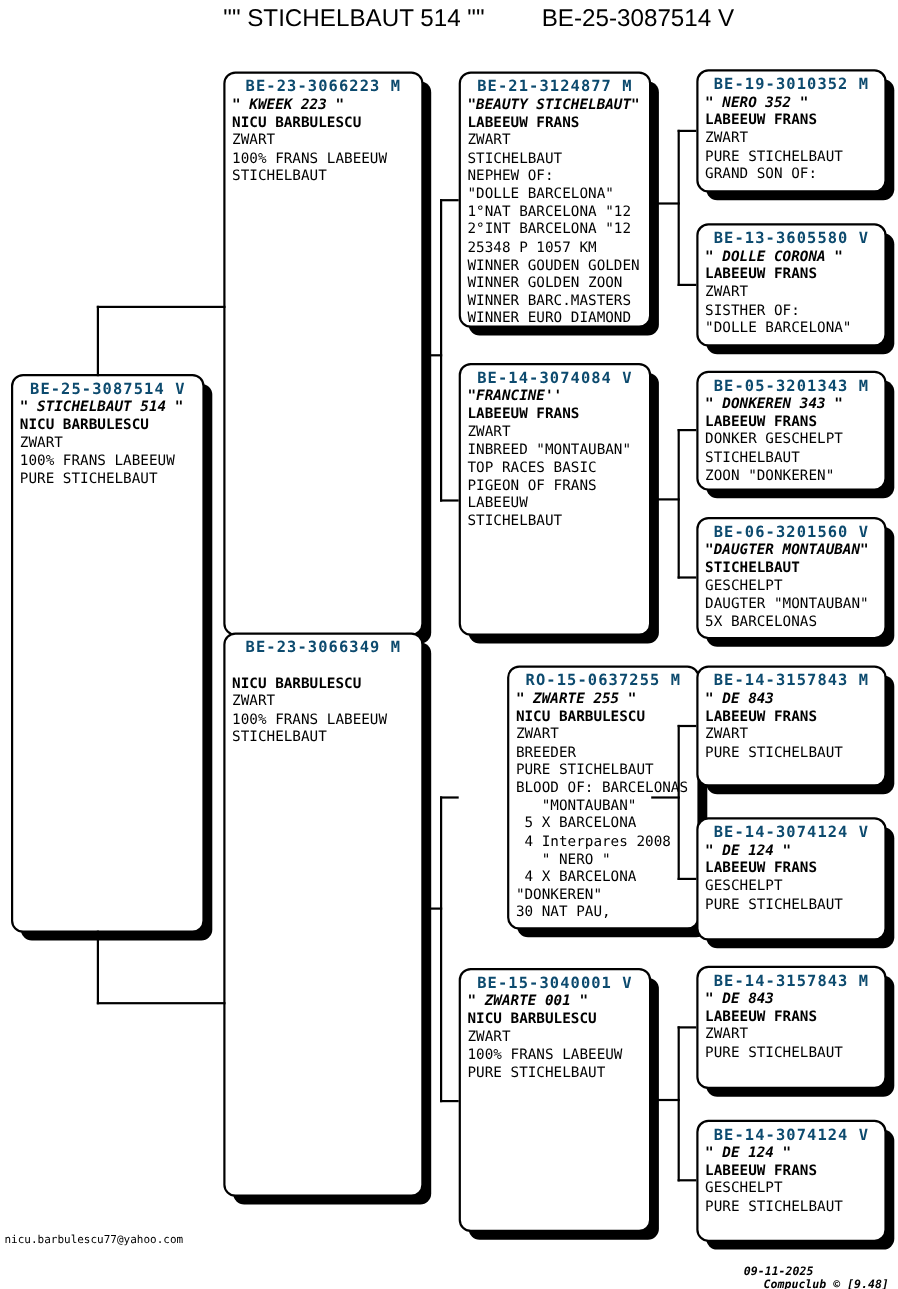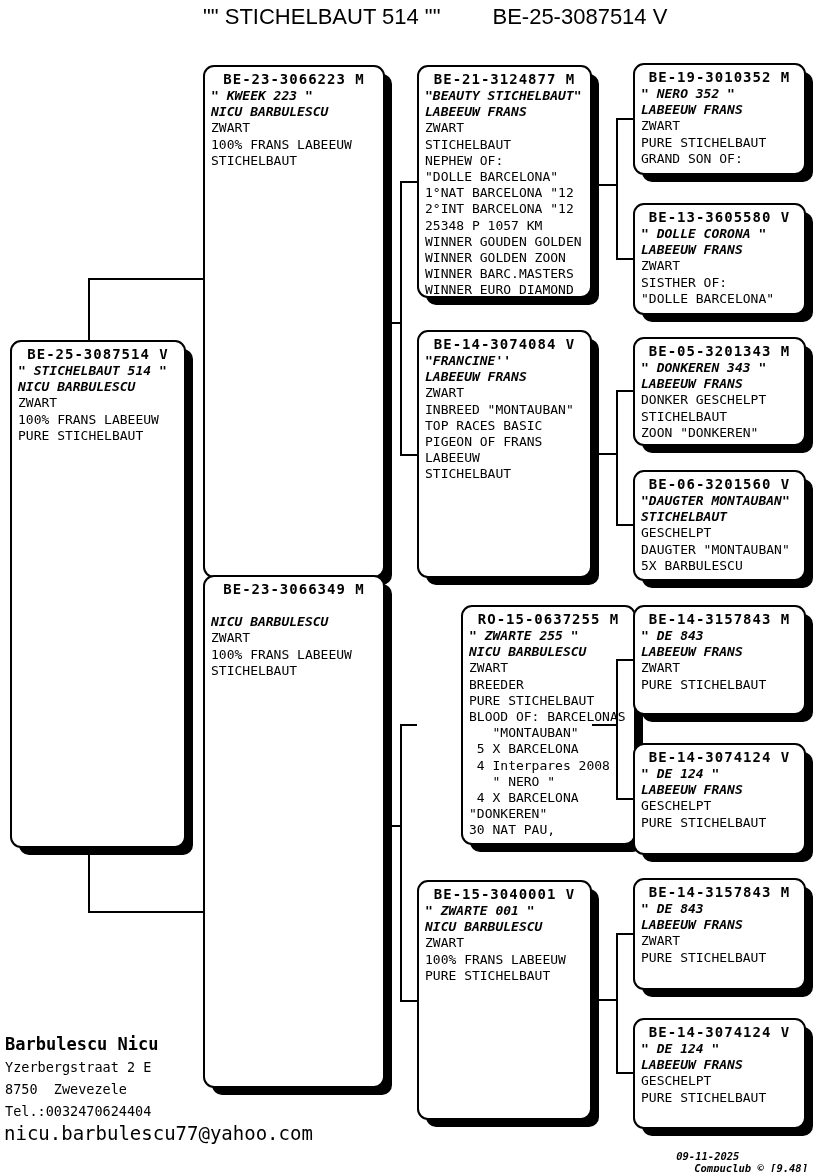--- a/index.html
+++ b/index.html
@@ -11,33 +11,33 @@
     position:absolute; left:203px; top:4px; width:600px;
     font-family:"Liberation Sans", sans-serif; font-size:22px; color:#000;
     white-space:nowrap;
   }
   #title .ringpart { margin-left:52px; }
   .pbox {
     position:absolute; background:#fff; border:2px solid #000; border-radius:11px;
     box-shadow:8px 8px 0 -1px #000; box-sizing:border-box; padding:3px 0 0 0;
   }
   .ring {
-    text-align:center; color:#000000; font-weight:bold;
+    text-align:center; color:#0c4a6e; font-weight:bold;
     font-size:14px; line-height:18px; white-space:pre; letter-spacing:1px;
   }
   .bline {
     font-size:13px; line-height:16.2px; white-space:pre; padding-left:6px; color:#000;
   }
   .bline.nm { font-weight:bold; font-style:italic; }
-  .bline.ow { font-weight:bold;font-style:italic; }
+  .bline.ow { font-weight:bold; }
   .ln { position:absolute; background:#000; }
   #contact { position:absolute; left:5px; top:1032px; }
   #contact .cname { font-size:17px; font-weight:bold; line-height:24px; }
   #contact .cline { font-size:13.5px; line-height:22px; white-space:pre; }
-  #email { position:absolute; left:4px; top:1122px; font-size:19px; white-space:pre; }
+  #email { position:absolute; left:4px; top:1122px; font-size:10px; white-space:pre; }
   #footer {
     position:absolute; right:8px; top:1138px; font-size:10.5px;
     font-style:italic; font-weight:bold; white-space:pre;
   }
   #footer span { margin-left:18px; }
 </style>
 </head>
 <body>
 
 <div id="page">
@@ -147,21 +147,21 @@
       <div class="bline">DONKER GESCHELPT</div>
       <div class="bline">STICHELBAUT</div>
       <div class="bline">ZOON "DONKEREN"</div>
     </div>
   <div class="pbox" style="left:633px;top:470px;width:173px;height:111px;">
       <div class="ring">BE-06-3201560 V</div>
       <div class="bline nm">"DAUGTER MONTAUBAN"</div>
       <div class="bline ow">STICHELBAUT</div>
       <div class="bline">GESCHELPT</div>
       <div class="bline">DAUGTER "MONTAUBAN"</div>
-      <div class="bline">5X BARBULESCU</div>
+      <div class="bline">5X BARCELONAS</div>
     </div>
   <div class="pbox" style="left:633px;top:605px;width:173px;height:110px;">
       <div class="ring">BE-14-3157843 M</div>
       <div class="bline nm">" DE 843</div>
       <div class="bline ow">LABEEUW FRANS</div>
       <div class="bline">ZWART</div>
       <div class="bline">PURE STICHELBAUT</div>
     </div>
   <div class="pbox" style="left:633px;top:743px;width:173px;height:112px;">
       <div class="ring">BE-14-3074124 V</div>
@@ -213,26 +213,20 @@
   <div class="ln" style="left:592px;top:724px;width:26px;height:2px;"></div>
   <div class="ln" style="left:616px;top:659px;width:2px;height:141px;"></div>
   <div class="ln" style="left:616px;top:659px;width:17px;height:2px;"></div>
   <div class="ln" style="left:616px;top:798px;width:17px;height:2px;"></div>
 
   <div class="ln" style="left:592px;top:999px;width:26px;height:2px;"></div>
   <div class="ln" style="left:616px;top:933px;width:2px;height:141px;"></div>
   <div class="ln" style="left:616px;top:933px;width:17px;height:2px;"></div>
   <div class="ln" style="left:616px;top:1072px;width:17px;height:2px;"></div>
 
-  <div id="contact">
-    <div class="cname">Barbulescu Nicu</div>
-    <div class="cline">Yzerbergstraat 2 E</div>
-    <div class="cline">8750  Zwevezele</div>
-    <div class="cline">Tel.:0032470624404</div>
-  </div>
   <div id="email">nicu.barbulescu77@yahoo.com</div>
 
   <div id="footer">
     <span style="margin-left:0">09-11-2025</span>
     <span>Compuclub © [9.48]</span>
     
   </div>
 
 </div>
 

